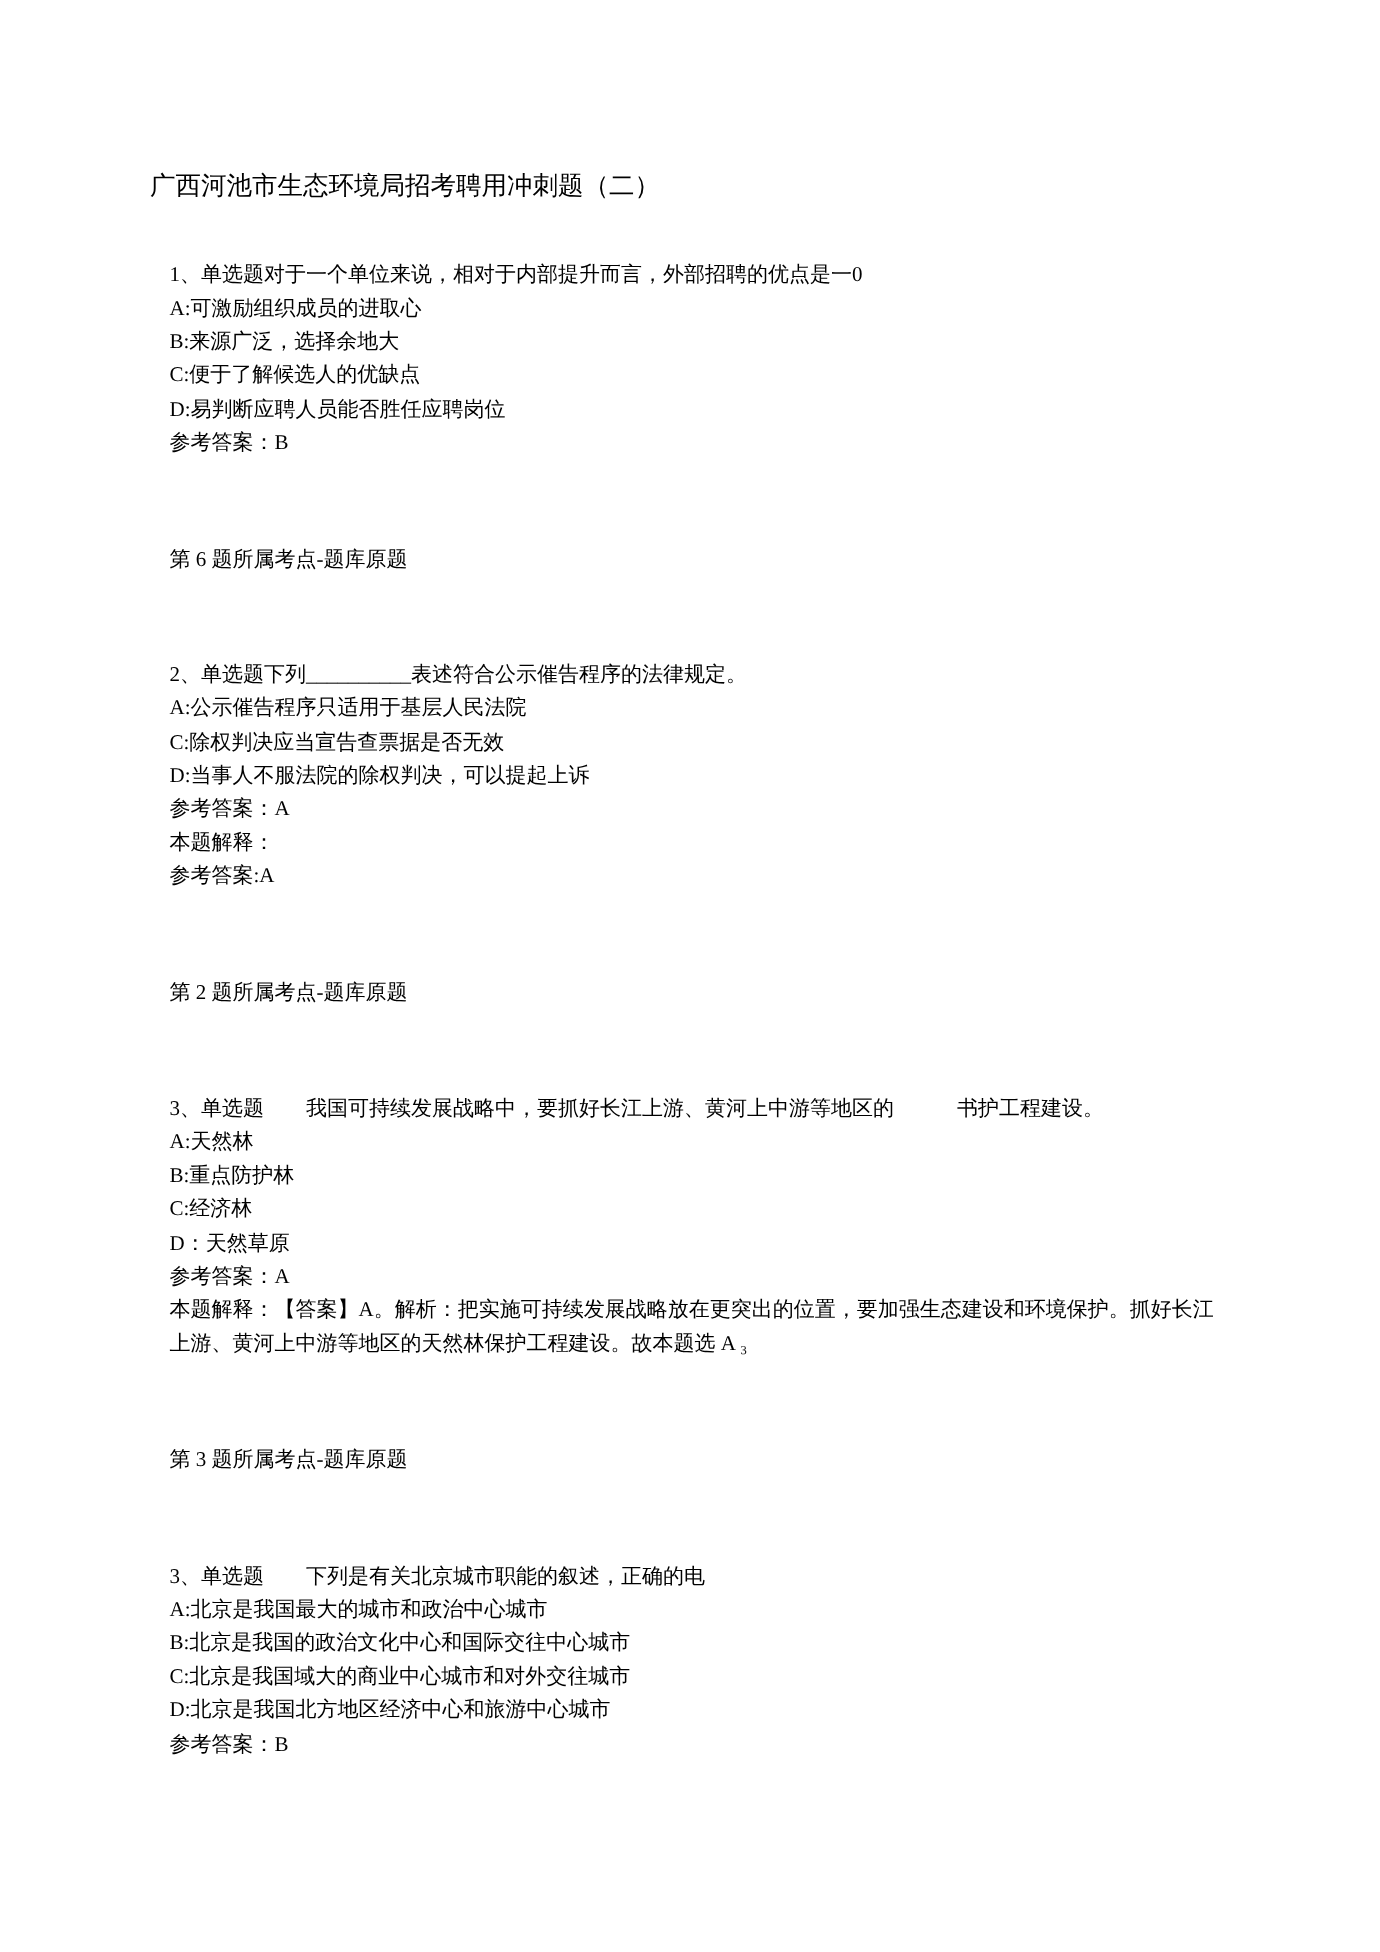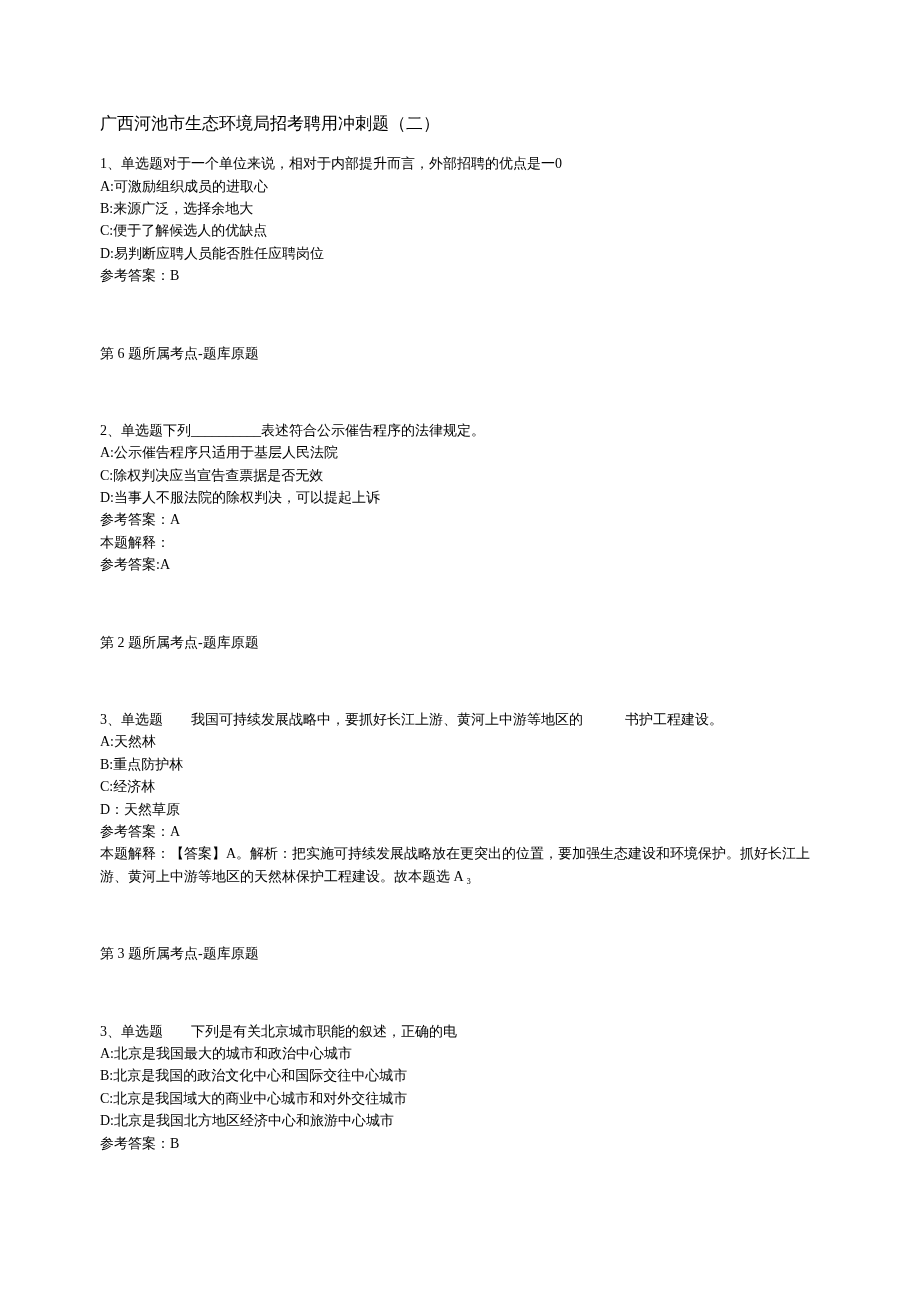--- a/index.html
+++ b/index.html
@@ -12,24 +12,25 @@
       line-height: 1.6;
     }
     .page {
       width: 920px;
       min-height: 1301px;
       padding: 110px 100px 60px 100px;
       box-sizing: border-box;
     }
     .title {
       font-size: 17px;
-      margin-bottom: 16px;
+      margin-bottom: 36px;
     }
     .q-block {
       margin-bottom: 55px;
+      margin-left: 13px;
     }
     .line {
       margin: 0;
     }
     .topic {
       margin-top: 55px;
     }
   </style>
 </head>
 <body>

